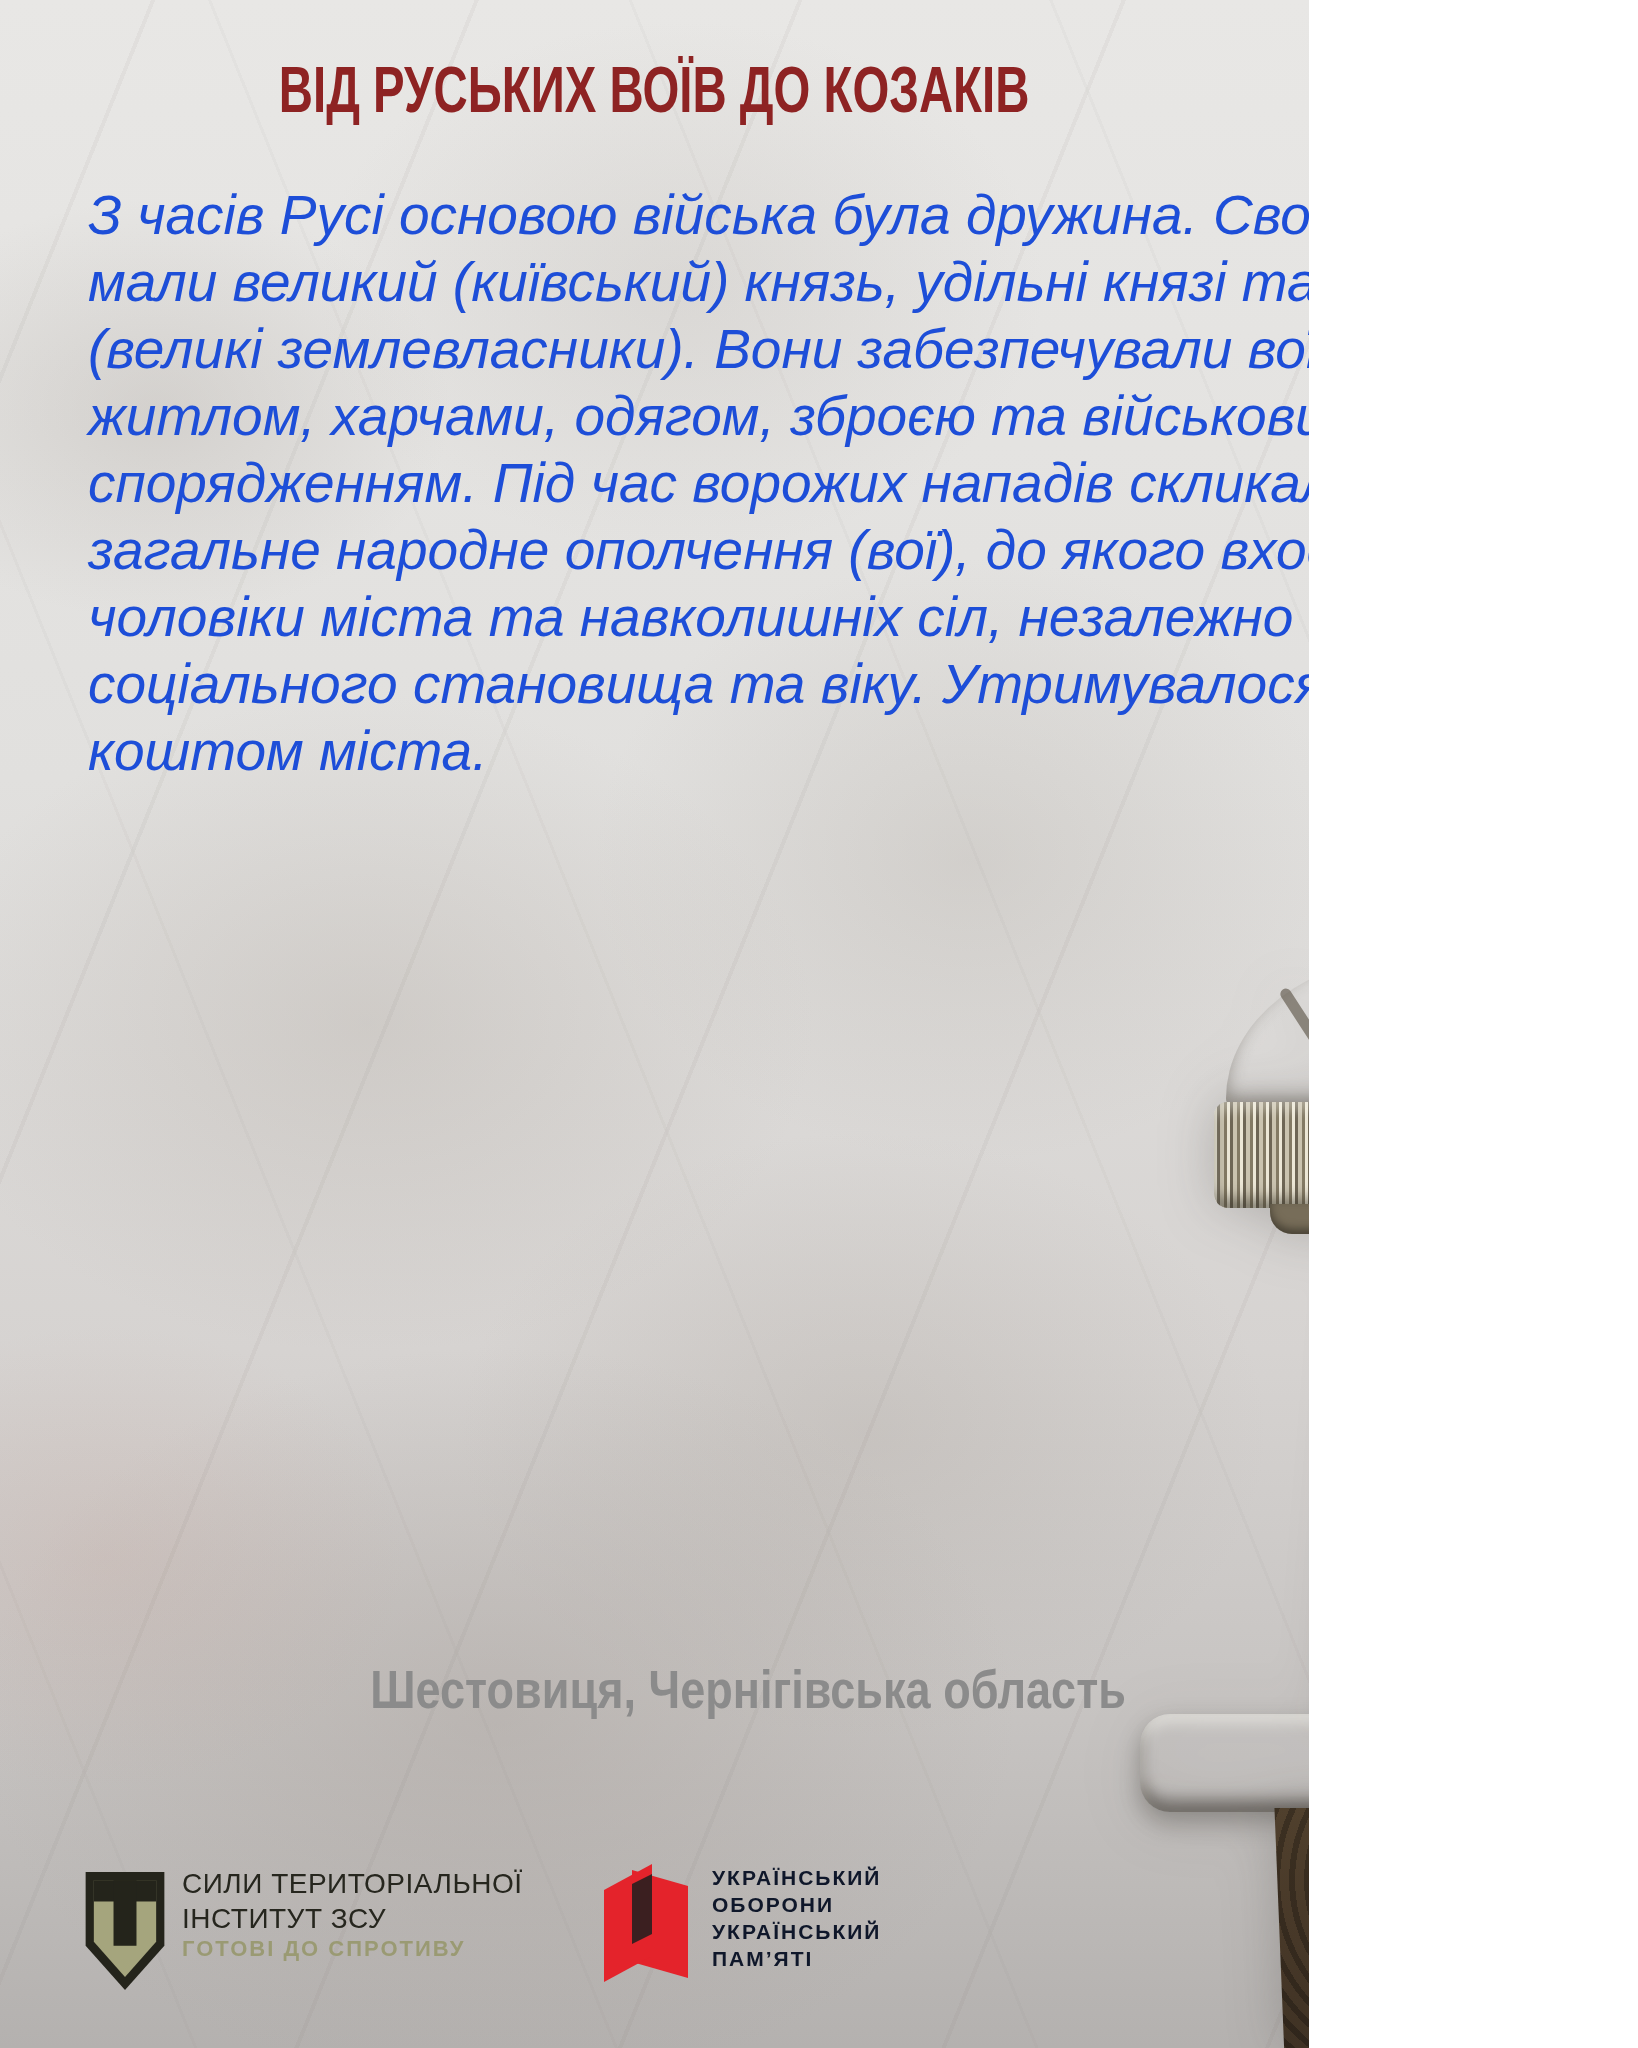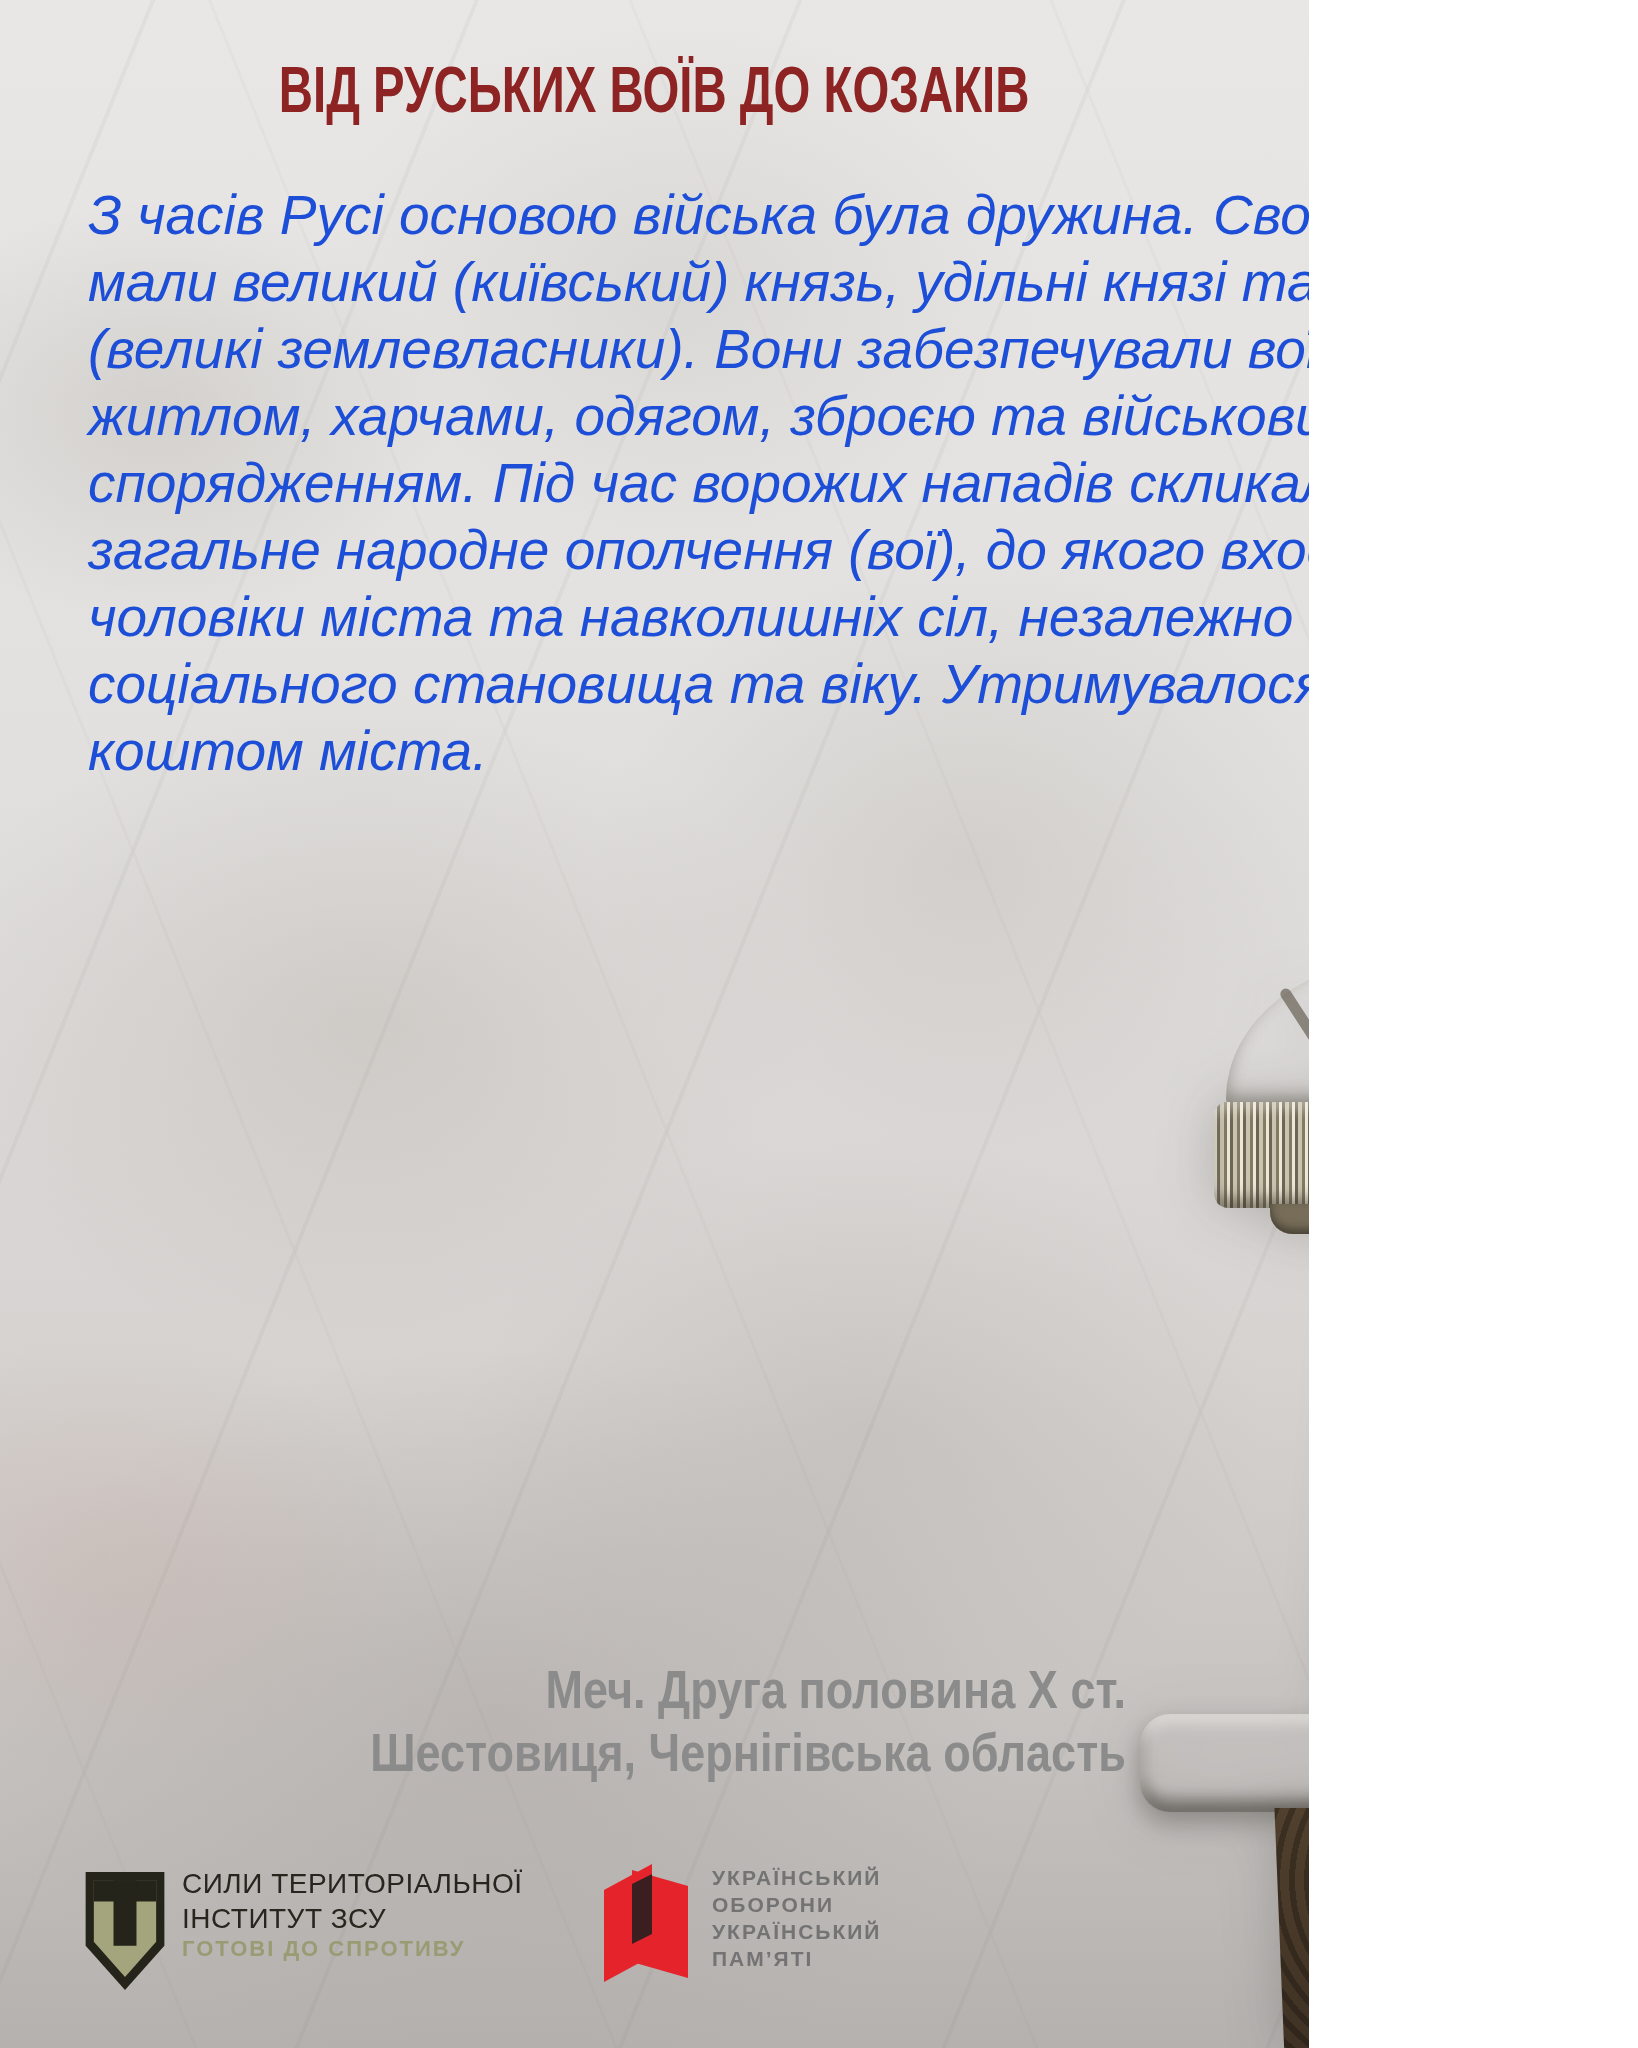--- a/index.html
+++ b/index.html
@@ -99,21 +99,21 @@
   .caption .condense{display:inline-block;transform:scaleX(.85);transform-origin:right center;}
   
   .tdf-logo{position:absolute;left:84px;top:1866px;width:480px;height:150px;}
   .tdf-shield{position:absolute;left:0;top:4px;}
   .tdf-text{position:absolute;left:98px;top:0;}
   .tdf-line{font-weight:normal;font-size:28px;line-height:35px;letter-spacing:.5px;color:#26261e;white-space:nowrap;}
   .tdf-motto{font-weight:bold;font-size:22px;letter-spacing:2px;color:#9a9a73;white-space:nowrap;}
   .uinp-logo{position:absolute;left:598px;top:1856px;width:420px;height:160px;}
   .uinp-mark{position:absolute;left:0;top:6px;}
   .uinp-text{position:absolute;left:114px;top:8px;}
-  .uinp-line{font-weight:bold;font-size:21px;line-height:27px;letter-spacing:2px;color:#737373;white-space:nowrap;}
+  .uinp-line{font-weight:bold;font-size:21px;line-height:27px;letter-spacing:2px;color:#0f172a;white-space:nowrap;}
 </style>
 </head>
 <body>
 
 <div class="page">
 
   <div class="bg"></div>
   <div class="bg-strokes"></div>
 
   <div class="sword">
@@ -126,21 +126,20 @@
     <div class="tang"></div>
     <div class="crossguard"></div>
     <div class="blade"></div>
   </div>
 
   <h1 class="title"><span class="condense">ВІД РУСЬКИХ ВОЇВ ДО КОЗАКІВ</span></h1>
 
   <p class="body-text">З часів Русі основою війська була дружина. Свої дружини мали великий (київський) князь, удільні князі та бояри (великі землевласники). Вони забезпечували воїнів житлом, харчами, одягом, зброєю та військовим спорядженням. Під час ворожих нападів скликалося загальне народне ополчення (вої), до якого входили всі чоловіки міста та навколишніх сіл, незалежно від соціального становища та віку. Утримувалося воно коштом міста.</p>
 
   <div class="caption">
-    <div><span class="condense">Меч. Друга половина X ст.</span></div>
     <div><span class="condense">Шестовиця, Чернігівська область</span></div>
   </div>
 
   <div class="tdf-logo">
     <svg class="tdf-shield" width="82" height="122" viewBox="0 0 100 148">
       <polygon points="2,2 98,2 98,92 50,146 2,92" fill="#24241b"></polygon>
       <polygon points="12,12 88,12 88,87 50,130 12,87" fill="#a5a57d"></polygon>
       <rect x="12" y="12" width="76" height="26" fill="#24241b"></rect>
       <rect x="36" y="12" width="28" height="80" fill="#24241b"></rect>
     </svg>

